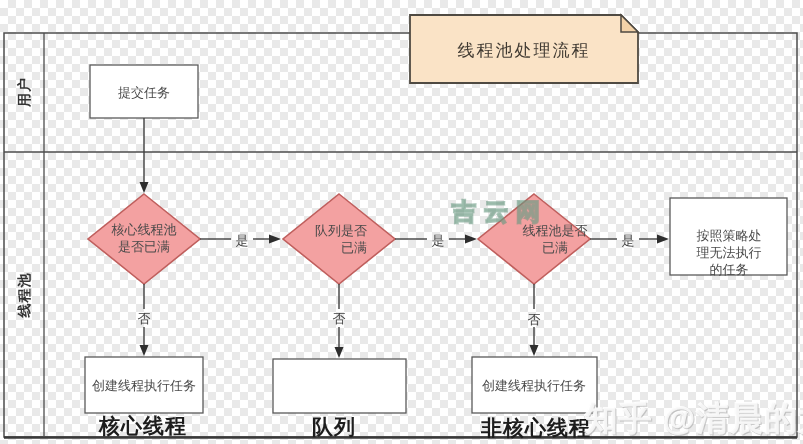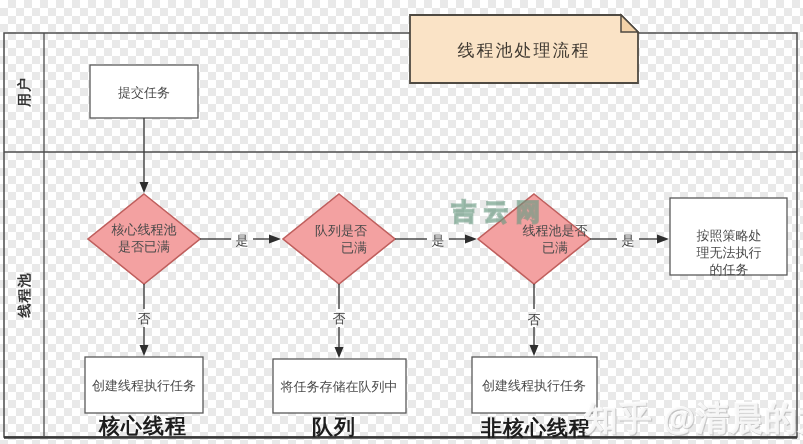--- a/index.html
+++ b/index.html
@@ -113,21 +113,20 @@
   <div class="txt lane-label" style="left:24px; top:295px;">线程池</div>
 
   <div class="txt note-title" style="left:524px; top:50px;">线程池处理流程</div>
 
   <div class="txt" style="left:144px; top:92px;text-align:center;">提交任务</div>
   <div class="txt wrap" style="left:144px; top:239px; width:70px;font-family:Liberation Mono, monospace;">核心线程池是否已满</div>
   <div class="txt wrap" style="left:339px; top:239px; width:56px;text-align:right;">队列是否已满</div>
   <div class="txt wrap" style="left:534px; top:239px; width:70px;margin-left:21px;">线程池是否已满</div>
   <div class="txt wrap" style="left:729px; top:236px; width:70px;margin-top:16px;">按照策略处理无法执行的任务</div>
   <div class="txt" style="left:144px; top:385px;">创建线程执行任务</div>
-  <div class="txt" style="left:339px; top:386px;">将任务存储在队列中</div>
   <div class="txt" style="left:534px; top:385px;">创建线程执行任务</div>
 
   <div class="txt edge-label" style="left:242px; top:240px;">是</div>
   <div class="txt edge-label" style="left:438px; top:240px;">是</div>
   <div class="txt edge-label" style="left:628px; top:240px;">是</div>
   <div class="txt edge-label" style="left:144px; top:318px;">否</div>
   <div class="txt edge-label" style="left:339px; top:318px;">否</div>
   <div class="txt edge-label" style="left:534px; top:319px;">否</div>
 
   <div class="txt foot-label" style="left:143px; top:425px;">核心线程</div>

